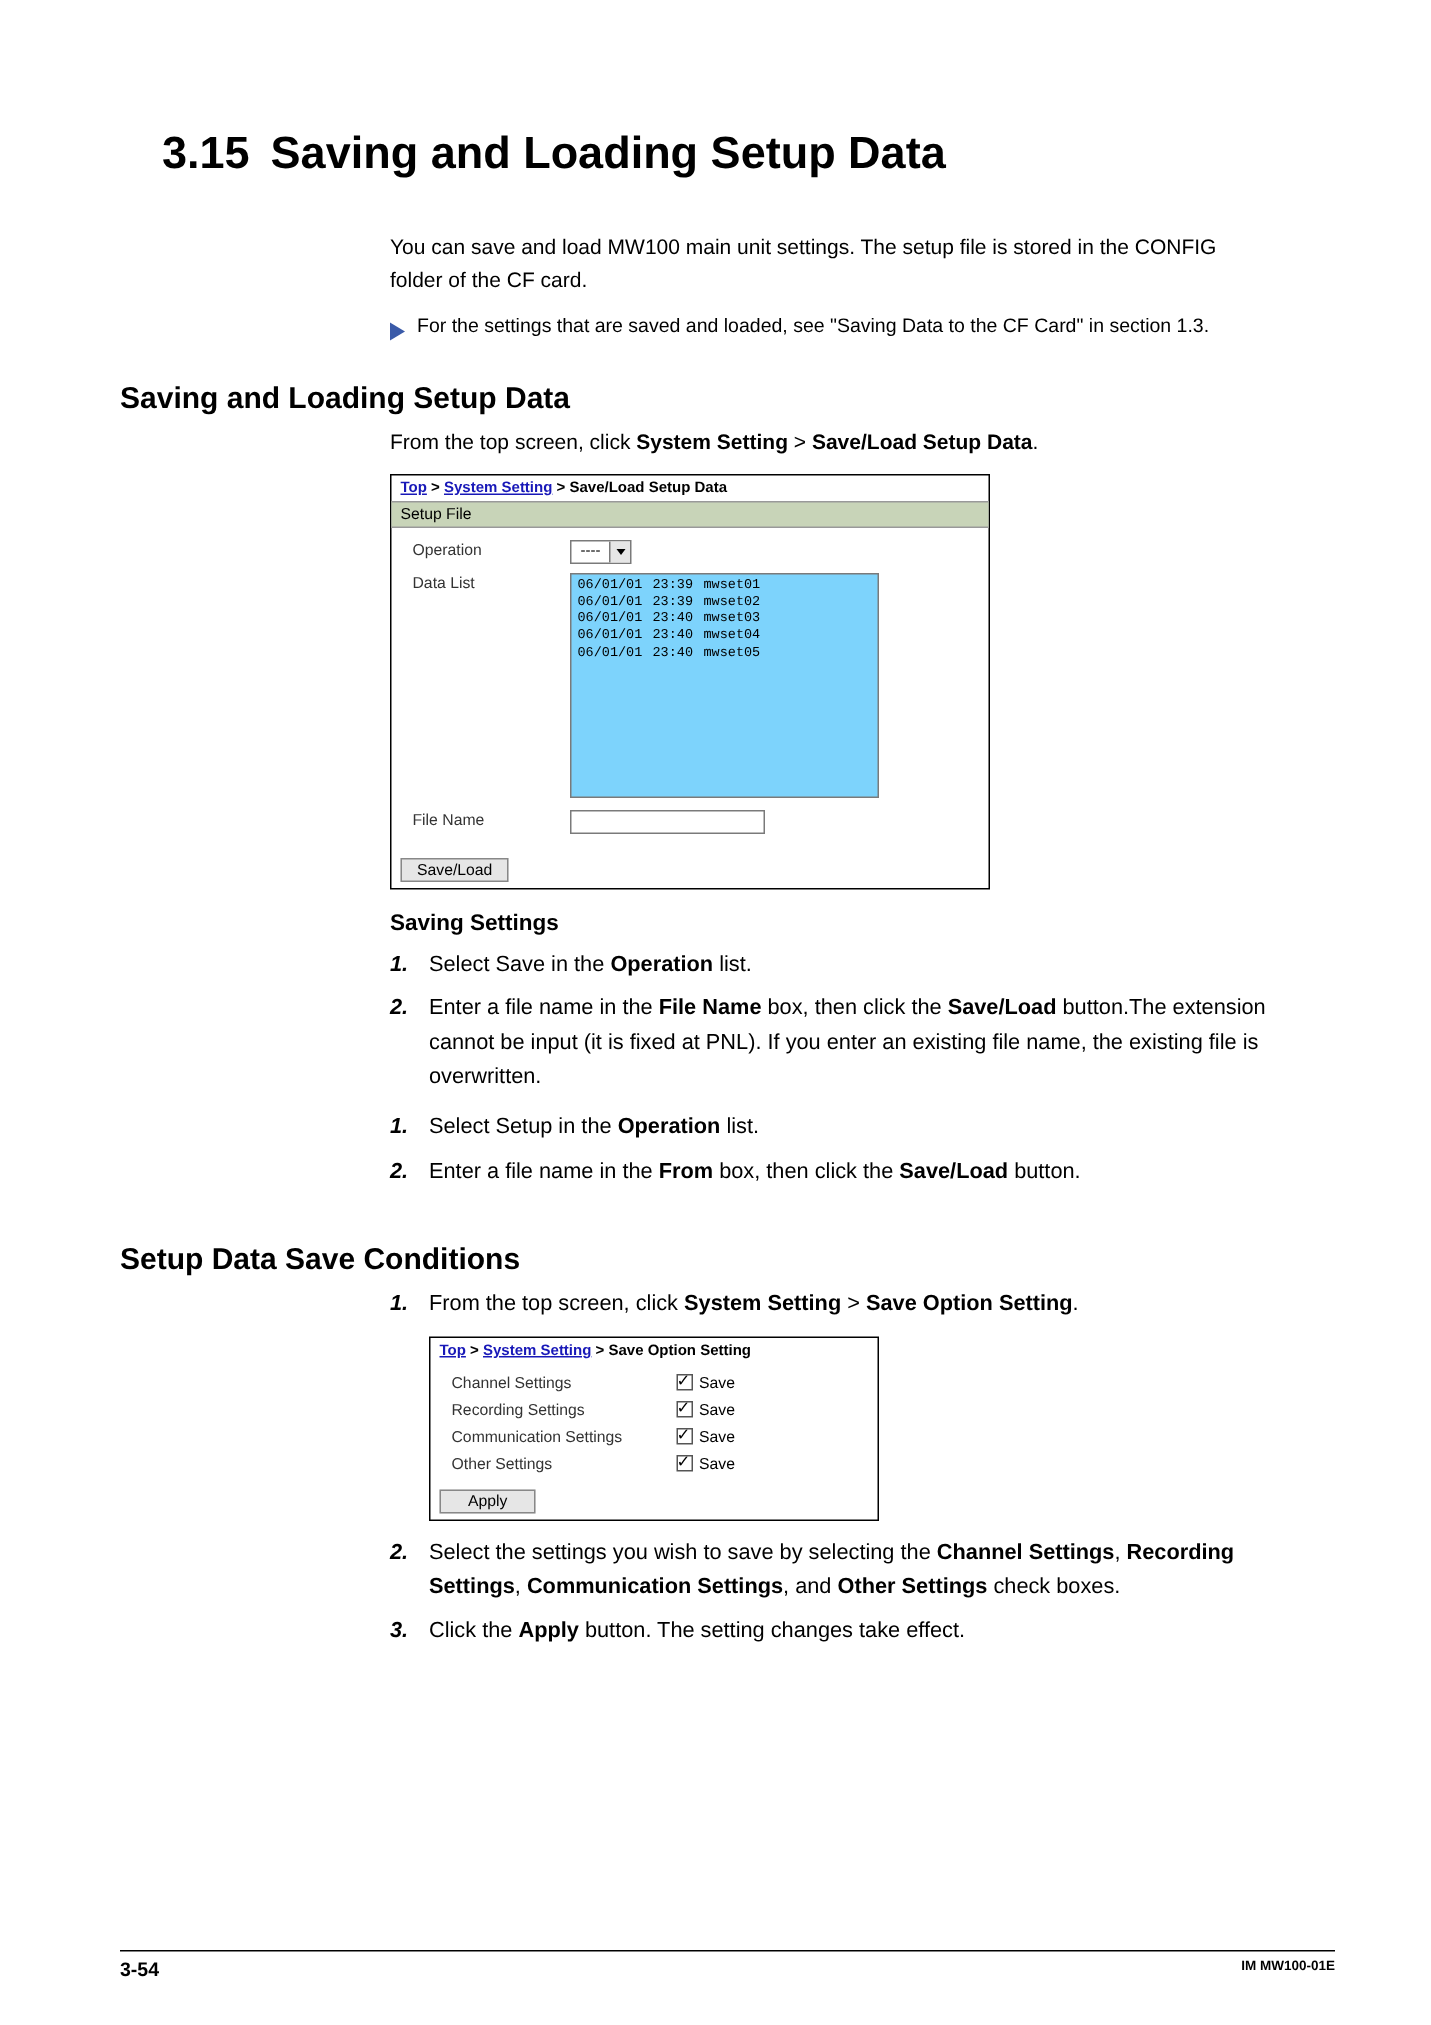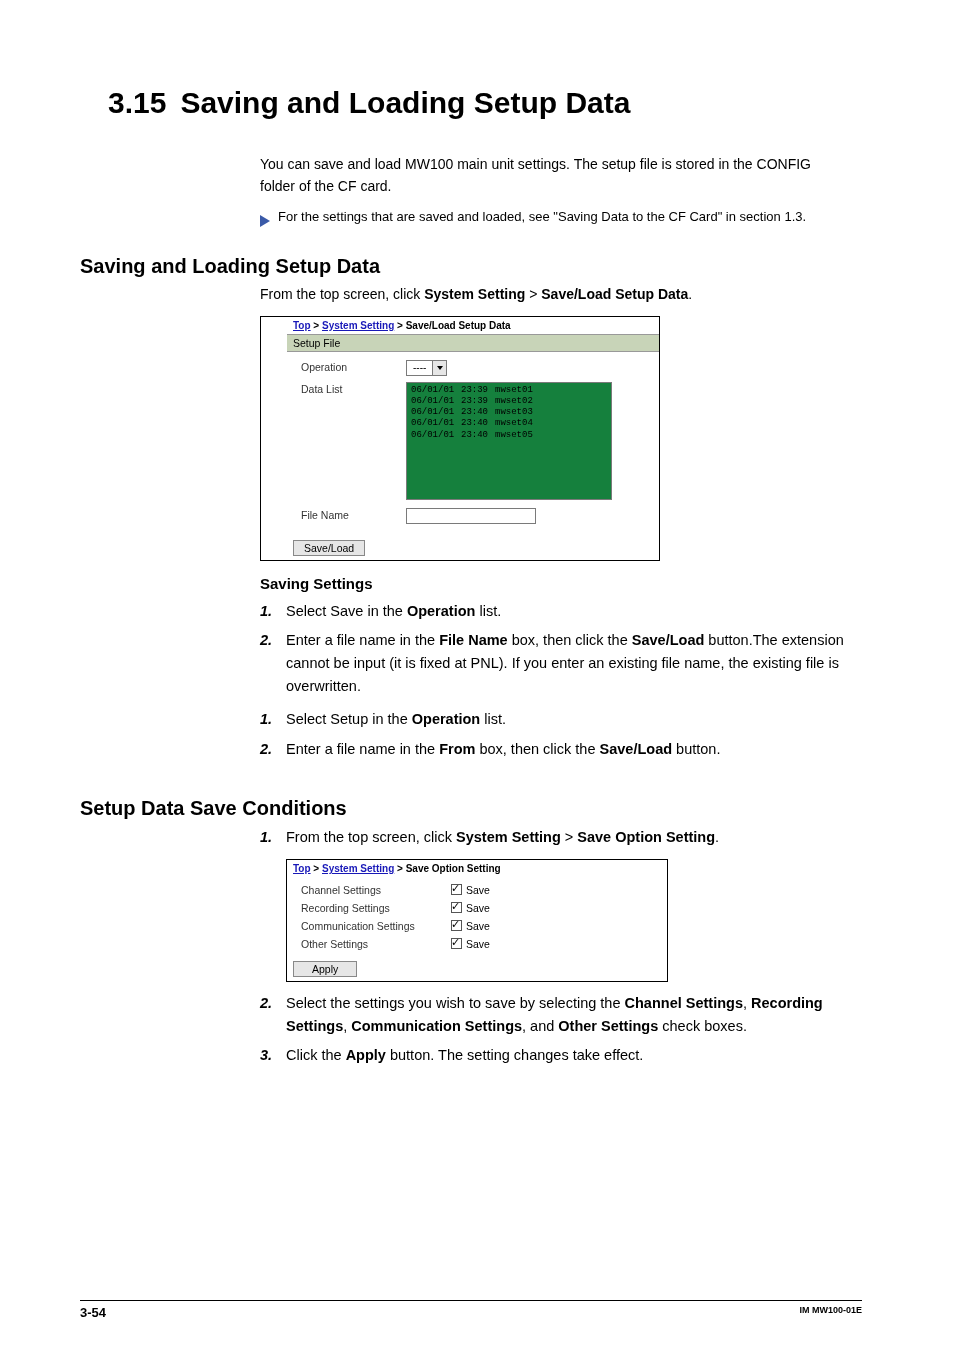--- a/index.html
+++ b/index.html
@@ -17,47 +17,47 @@
   .h2 { font-size: 20px; font-weight: bold; margin: 8px 0 6px 0; }
   .h3 { font-size: 15px; font-weight: bold; margin: 14px 0 8px 0; }
   .bold { font-weight: bold; }
   ol.steps { list-style: none; padding: 0; margin: 0 0 10px 0; }
   ol.steps li { display: flex; font-size: 14.5px; line-height: 1.6; margin-bottom: 6px; }
   ol.steps li .num { font-weight: bold; font-style: italic; width: 26px; flex-shrink: 0; }
   ol.steps li .num::after { content: "."; }
   ol.steps li .txt { flex: 1; }
 
   
-  .shot1 { width: 400px; border: 1px solid #000; margin: 8px 0 14px 0; background: #fff; padding-left: 26px; }
+  .shot1 { width: 400px; border: 1px solid #000; margin: 8px 0 14px 0; background: #fff; }
   .breadcrumb { font-size: 10px; padding: 3px 6px; font-weight: bold; }
   .breadcrumb a { color: #1818b8; text-decoration: underline; }
   .panel-hdr { background: #c8d4b8; font-size: 10.5px; padding: 2px 6px; border-top: 1px solid #999; border-bottom: 1px solid #999; }
   .panel-body { padding: 8px 8px 6px 14px; }
   .form-row { display: flex; align-items: flex-start; margin-bottom: 6px; }
   .form-label { width: 105px; font-size: 10.5px; color: #333; padding-top: 1px; }
   .select { display: inline-flex; align-items: center; border: 1px solid #7a7a7a; background: #fff; font-size: 10px; height: 16px; }
   .select .sel-val { padding: 0 6px; min-width: 24px; }
   .select .sel-btn { width: 14px; height: 14px; background: #e6e6e6; border-left: 1px solid #7a7a7a; display: flex; align-items: center; justify-content: center; }
   .select .sel-btn .dn { width:0; height:0; border-left:3px solid transparent; border-right:3px solid transparent; border-top:4px solid #000; }
-  .filelist { width: 206px; height: 118px; border: 1px solid #7a7a7a; background: #15803d; padding: 2px 4px; font-size: 9px; font-family: 'Courier New', monospace; line-height: 1.25; }
+  .filelist { width: 206px; height: 150px; border: 1px solid #7a7a7a; background: #7dd3fc; padding: 2px 4px; font-size: 9px; font-family: 'Courier New', monospace; line-height: 1.25; }
   .fl-row span { display: inline-block; }
   .fl-row .d1 { width: 50px; }
   .fl-row .d2 { width: 34px; }
   .textin { width: 130px; height: 16px; border: 1px solid #7a7a7a; background: #fff; font-size: 10px; padding: 0 3px; }
   .btn { display: inline-block; border: 1px solid #888; background: #e6e6e6; font-size: 10.5px; padding: 1px 10px; margin: 4px 0 4px 6px; }
 
   
-  .shot2 { width: 382px; border: 1px solid #000; margin: 10px 0 10px 26px; background: #fff; }
+  .shot2 { width: 300px; border: 1px solid #000; margin: 10px 0 10px 26px; background: #fff; }
   .opt-row { display: flex; align-items: center; padding: 3px 0 3px 14px; }
   .opt-label { width: 150px; font-size: 10.5px; color: #333; }
   .cb-wrap { display: inline-flex; align-items: center; font-size: 10.5px; }
   .cb { width: 11px; height: 11px; border: 1px solid #555; margin-right: 4px; position: relative; background: #fff; }
   .cb.checked::after { content: "✓"; position: absolute; left: -1px; top: -3px; font-size: 11px; color: #000; }
 
-  .footer { position: absolute; bottom: 30px; left: 80px; right: 92px; border-top: 1px solid #000; padding-top: 4px; display: flex; justify-content: space-between; font-size: 11px; }
+  .footer { position: absolute; bottom: 30px; left: 80px; right: 64px; border-top: 1px solid #000; padding-top: 4px; display: flex; justify-content: space-between; font-size: 11px; }
   .footer .pg { font-weight: bold; font-size: 13px; }
   .footer .doc { font-weight: bold; font-size: 9px; }
 </style>
 </head>
 <body>
 
 <div class="page">
 
   <div class="title-block">
     <div class="title-marker"></div>

